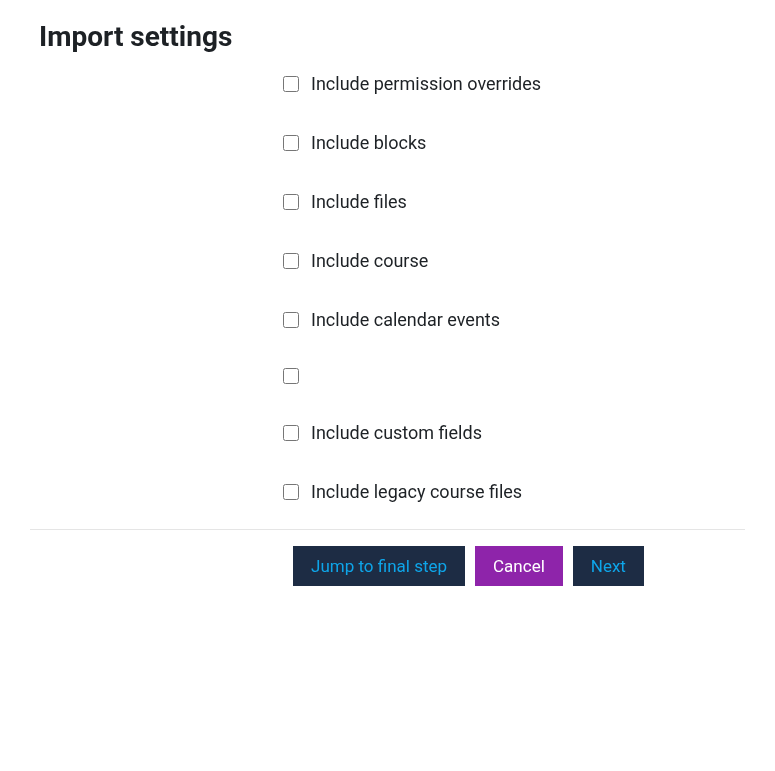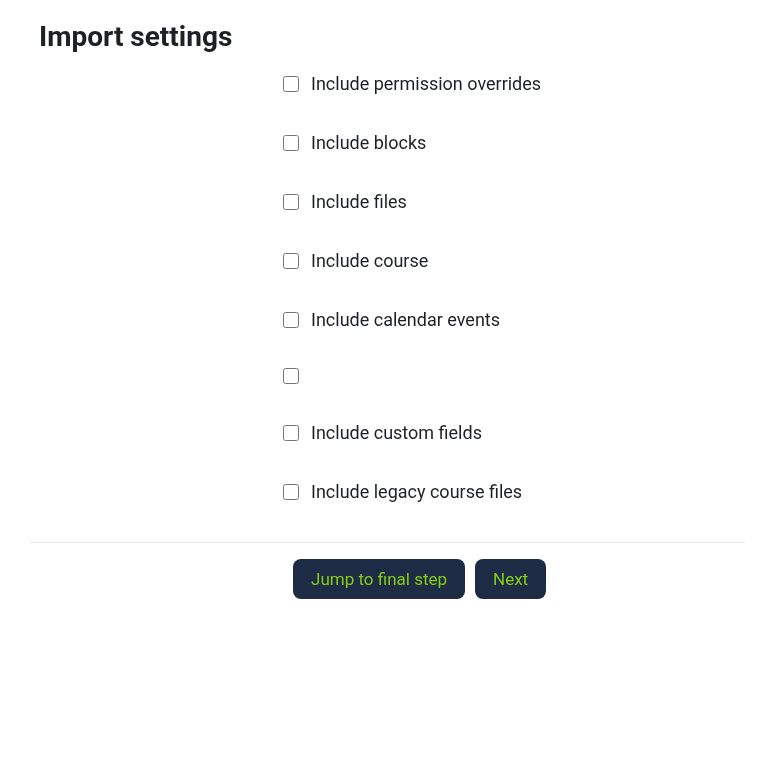--- a/index.html
+++ b/index.html
@@ -24,21 +24,21 @@
       padding-left: 20px;
       padding-right: 30px;
     }
     .checkbox-row {
       display: flex;
       align-items: center;
       margin-left: 263px;
       margin-bottom: 38px;
     }
     .checkbox-row:last-of-type {
-      margin-bottom: 40px;
+      margin-bottom: 27px;
     }
     .checkbox-input {
       width: 16px;
       height: 16px;
       margin-right: 12px;
       accent-color: #0f6cbf;
       cursor: pointer;
     }
     .checkbox-label {
       font-size: 18px;
@@ -57,22 +57,21 @@
     }
     .btn {
       border: none;
       padding: 10px 18px;
       font-size: 17px;
       cursor: pointer;
       font-family: inherit;
     }
     .btn-dark {
       background: #1d2c44;
-      color: #84cc16;
-      border-radius: 8px;
+      color: #0ea5e9;
     }
     .btn-purple {
       background: #8e24aa;
       color: #ffffff;
     }
   </style>
 </head>
 <body>
 
 <h2 class="heading">Import settings</h2>
@@ -120,14 +119,15 @@
     <input type="checkbox" class="checkbox-input" style="">
     <label class="checkbox-label">Include legacy course files</label>
   </div>
 
 </div>
 
 <hr class="divider">
 
 <div class="button-row">
   <button class="btn btn-dark">Jump to final step</button>
+  <button class="btn btn-purple">Cancel</button>
   <button class="btn btn-dark">Next</button>
 </div>
 
 </body></html>

